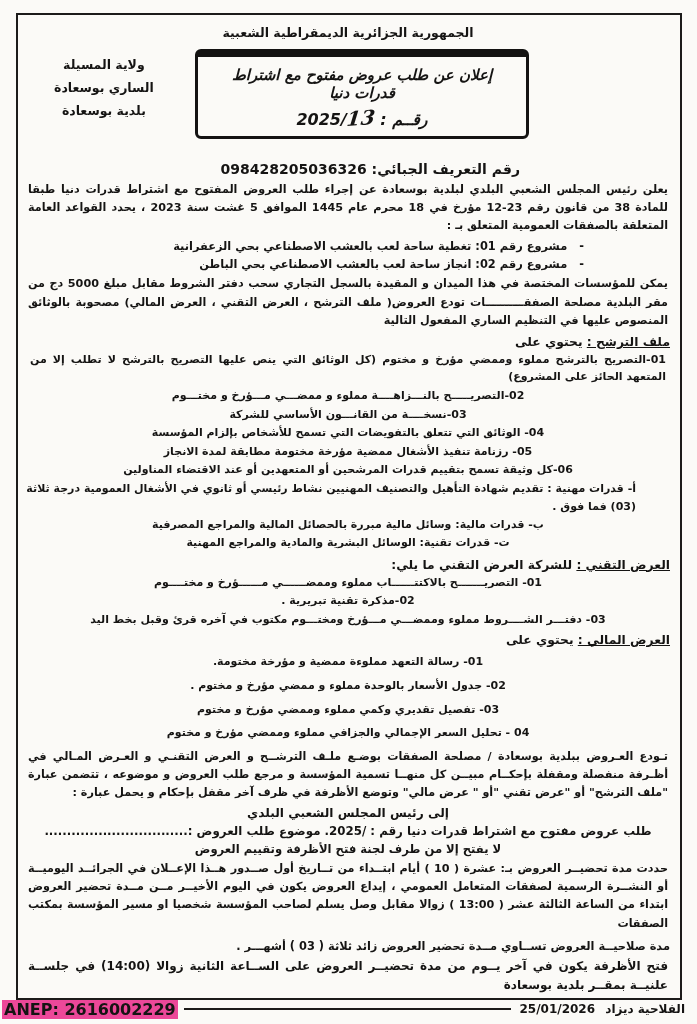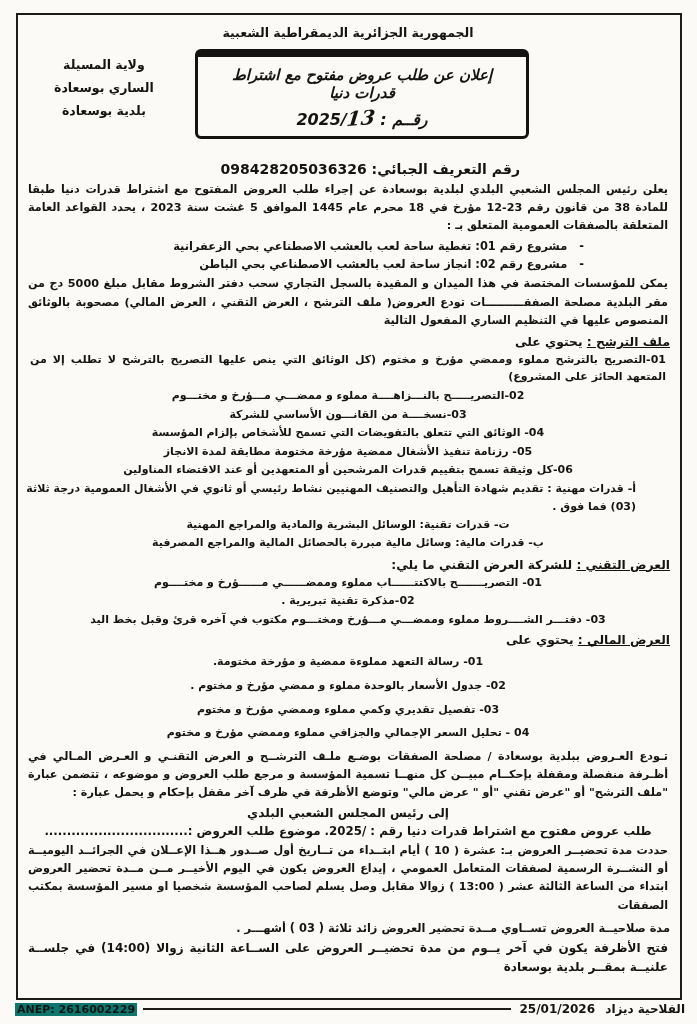--- a/index.html
+++ b/index.html
@@ -39,21 +39,21 @@
   .center-line{text-align:center;font-size:11.8px;margin:4px 0;}
   .addressee{font-size:12.2px;}
   .warning{font-size:11.6px;}
   .opening-line{font-size:12px;text-align:justify;margin-top:4px;}
   .validity-line{font-size:11.4px;text-align:right;margin-top:6px;}
   .sig-wrap{text-align:left;padding-left:62px;}
   .footer{
     position:absolute;bottom:6px;left:2px;right:4px;height:18px;
     display:flex;align-items:center;direction:ltr;gap:6px;
   }
-  .footer .anep{font-size:11px;white-space:nowrap;background:#0f766e;padding:0 2px;margin-left:13px;}
+  .footer .anep{font-size:16px;white-space:nowrap;background:#ec4899;padding:0 2px;}
   .footer .rule{flex:1;border-top:2.5px solid #1c1b1a;height:0;}
   .footer .journal-date{direction:rtl;font-size:12px;white-space:nowrap;background:#fbfaf7;padding:0 2px;}
   .footer .journal-date span{margin-right:6px;}
 </style>
 </head>
 <body>
 
 <div class="page">
   <div class="frame">
 
@@ -92,22 +92,22 @@
       <span class="t">ملف الترشح :</span>
       <span>يحتوي على</span>
     </div>
     <div class="item j">01-التصريح بالترشح مملوء وممضي مؤرخ و مختوم (كل الوثائق التي ينص عليها التصريح بالترشح لا تطلب إلا من المتعهد الحائز على المشروع)</div>
     <div class="item c">02-التصريـــــح بالنـــزاهــــة مملوء و ممضـــي مـــؤرخ و مختـــوم</div>
     <div class="item c">03-نسخــــة من القانـــون الأساسي للشركة</div>
     <div class="item c">04- الوثائق التي تتعلق بالتفويضات التي تسمح للأشخاص بإلزام المؤسسة</div>
     <div class="item c">05- رزنامة تنفيذ الأشغال ممضية مؤرخة مختومة مطابقة لمدة الانجاز</div>
     <div class="item c">06-كل وثيقة تسمح بتقييم قدرات المرشحين أو المتعهدين أو عند الاقتضاء المناولين</div>
     <div class="cap r">أ- قدرات مهنية : تقديم شهادة التأهيل والتصنيف المهنيين نشاط رئيسي أو ثانوي في الأشغال العمومية درجة ثلاثة (03) فما فوق .</div>
+    <div class="cap c">ب- قدرات مالية: وسائل مالية مبررة بالحصائل المالية والمراجع المصرفية</div>
     <div class="cap c">ت- قدرات تقنية: الوسائل البشرية والمادية والمراجع المهنية</div>
-    <div class="cap c">ب- قدرات مالية: وسائل مالية مبررة بالحصائل المالية والمراجع المصرفية</div>
 
     <div class="sec-head">
       <span class="t">العرض التقني :</span>
       <span>للشركة العرض التقني ما يلي:</span>
     </div>
     <div class="item c">01- التصريـــــــح بالاكتتــــــاب مملوء وممضــــــي مــــــؤرخ و مختــــوم</div>
     <div class="item c">02-مذكرة تقنية تبريرية .</div>
     <div class="item c">03- دفتـــر الشــــروط مملوء وممضـــي مـــؤرخ ومختـــوم مكتوب في آخره قرئ وقبل بخط اليد</div>
 
     <div class="sec-head">
@@ -115,20 +115,21 @@
       <span>يحتوي على</span>
     </div>
     <div class="item c sp">01- رسالة التعهد مملوءة ممضية و مؤرخة مختومة.</div>
     <div class="item c sp">02- جدول الأسعار بالوحدة مملوء و ممضي مؤرخ و مختوم .</div>
     <div class="item c sp">03- تفصيل تقديري وكمي مملوء وممضي مؤرخ و مختوم</div>
     <div class="item c sp">04 - تحليل السعر الإجمالي والجزافي مملوء وممضي مؤرخ و مختوم</div>
 
     <p class="para">تـودع العـروض ببلدية بوسعادة / مصلحة الصفقات بوضـع ملـف الترشــح و العرض التقنـي و العـرض المـالي في أظـرفة منفصلة ومقفلة بإحكــام مبيــن كل منهــا تسمية المؤسسة و مرجع طلب العروض و موضوعه ، تتضمن عبارة "ملف الترشح" أو "عرض تقني "أو " عرض مالي" وتوضع الأظرفة في ظرف آخر مقفل بإحكام و يحمل عبارة :</p>
     <div class="center-line addressee">إلى رئيس المجلس الشعبي البلدي</div>
     <div class="center-line">طلب عروض مفتوح مع اشتراط قدرات دنيا رقم :       /2025. موضوع طلب العروض :................................</div>
+    <div class="center-line warning">لا يفتح إلا من طرف لجنة فتح الأظرفة وتقييم العروض</div>
 
     <p class="para">حددت مدة تحضيــر العروض بـ: عشرة ( 10 ) أيام ابتــداء من تــاريخ أول صــدور هــذا الإعــلان في الجرائــد اليوميــة أو النشــرة الرسمية لصفقات المتعامل العمومي ، إيداع العروض يكون في اليوم الأخيــر مــن مــدة تحضير العروض ابتداء من الساعة الثالثة عشر ( 13:00 ) زوالا مقابل وصل يسلم لصاحب المؤسسة شخصيا او مسير المؤسسة بمكتب الصفقات</p>
     <div class="validity-line">مدة صلاحيــة العروض تســاوي مــدة تحضير العروض زائد ثلاثة ( 03 ) أشهـــر .</div>
     <div class="para opening-line">فتح الأظرفة يكون في آخر يــوم من مدة تحضيــر العروض على الســاعة الثانية زوالا (14:00) في جلســة علنيــة بمقــر بلدية بوسعادة</div>
 
     <div class="sig-wrap">
       
     </div>
   </div>
 

